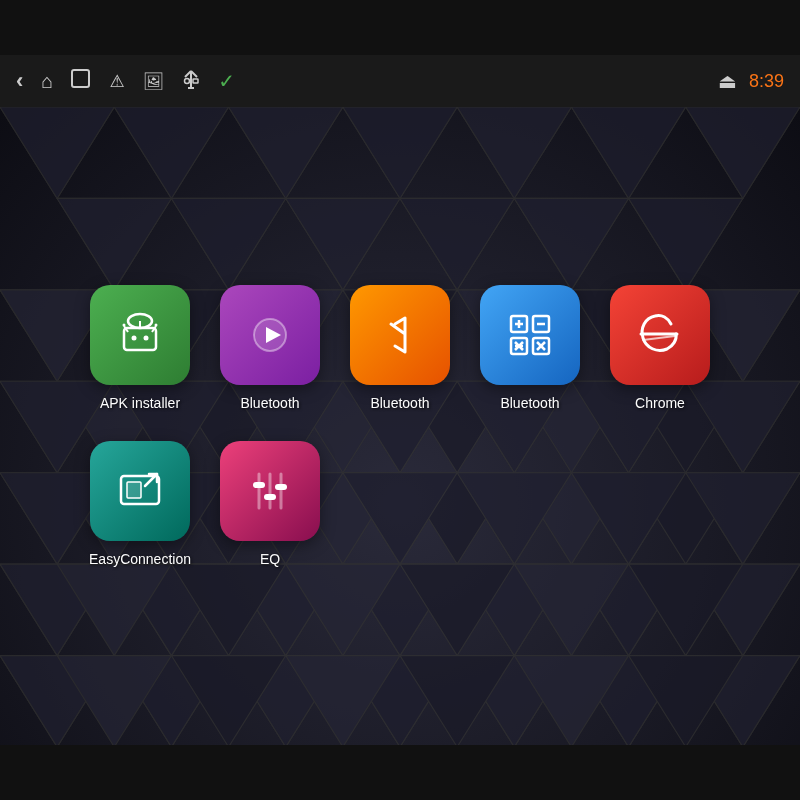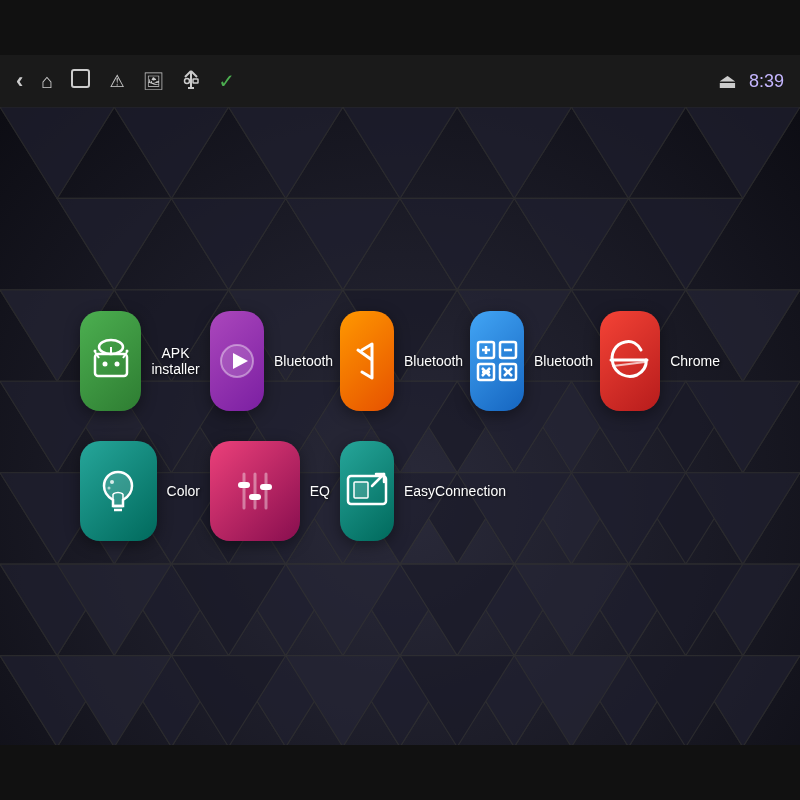--- a/index.html
+++ b/index.html
@@ -42,21 +42,21 @@
     .status-icon {
       color: #ccc;
       font-size: 18px;
       cursor: pointer;
     }
     .status-icon.check {
       color: #4caf50;
       font-size: 20px;
     }
     .status-time {
-      color: #c4b5fd;
+      color: #f97316;
       font-size: 18px;
       font-weight: 500;
     }
 
     
     .main-content {
       flex: 1;
       background: radial-gradient(ellipse at center, #2a2a3a 0%, #111118 100%);
       position: relative;
       overflow: hidden;
@@ -78,21 +78,21 @@
       grid-template-columns: repeat(5, 120px);
       grid-template-rows: repeat(2, auto);
       gap: 30px 10px;
       position: relative;
       z-index: 1;
       padding: 20px 0;
     }
 
     .app-item {
       display: flex;
-      flex-direction: row;
+      flex-direction: column;
       align-items: center;
       gap: 10px;
       cursor: pointer;
     }
 
     .app-icon {
       width: 100px;
       height: 100px;
       border-radius: 20px;
       display: flex;
@@ -405,66 +405,49 @@
         <svg viewBox="0 0 54 54" fill="none">
 
           <path d="M38 16 C35 10 29 6 22 8 C12 10 7 20 10 30 C13 40 24 45 34 41 C40 38 44 32 43 26" stroke="white" stroke-width="3" fill="none" stroke-linecap="round"></path>
           <path d="M8 26 L44 26" stroke="white" stroke-width="3" stroke-linecap="round"></path>
           <path d="M10 32 L42 28" stroke="white" stroke-width="2" stroke-linecap="round" opacity="0.7"></path>
         </svg>
       </div>
       <span class="app-label">Chrome</span>
     </div>
 
-    <div class="app-item">
-      <div class="app-icon icon-color">
-        <svg viewBox="0 0 54 54" fill="none">
-
-          <path d="M27 8 C19 8 13 14 13 22 C13 28 17 33 22 36 L22 42 L32 42 L32 36 C37 33 41 28 41 22 C41 14 35 8 27 8 Z" stroke="white" stroke-width="2.5" fill="rgba(255,255,255,0.15)"></path>
-          <line x1="22" y1="42" x2="32" y2="42" stroke="white" stroke-width="2.5"></line>
-          <line x1="23" y1="46" x2="31" y2="46" stroke="white" stroke-width="2.5"></line>
-
-          <path d="M22 30 L22 36 M32 30 L32 36" stroke="white" stroke-width="1.5"></path>
-          <path d="M22 30 Q27 27 32 30" stroke="white" stroke-width="1.5" fill="none"></path>
-
-          <circle cx="21" cy="18" r="2" fill="white" opacity="0.8"></circle>
-          <circle cx="18" cy="24" r="1.5" fill="white" opacity="0.6"></circle>
-        </svg>
-      </div>
-      <span class="app-label">Color</span>
-    </div>
-
+
+
+    <div class="app-item">
+      <div class="app-icon icon-easyconnection">
+        <svg viewBox="0 0 54 54" fill="none">
+
+          <rect x="8" y="12" width="38" height="28" rx="3" stroke="white" stroke-width="2.5" fill="none"></rect>
+
+          <line x1="32" y1="22" x2="44" y2="10" stroke="white" stroke-width="2.5" stroke-linecap="round"></line>
+          <polyline points="36,10 44,10 44,18" stroke="white" stroke-width="2.5" fill="none" stroke-linecap="round" stroke-linejoin="round"></polyline>
+
+          <rect x="14" y="18" width="14" height="16" rx="1" stroke="white" stroke-width="1.5" fill="rgba(255,255,255,0.15)"></rect>
+        </svg>
+      </div>
+      <span class="app-label">EasyConnection</span>
+    </div>
 
     <div class="app-item">
       <div class="app-icon icon-eq">
         <svg viewBox="0 0 54 54" fill="none">
 
           <line x1="16" y1="10" x2="16" y2="44" stroke="rgba(255,255,255,0.4)" stroke-width="3" stroke-linecap="round"></line>
           <line x1="27" y1="10" x2="27" y2="44" stroke="rgba(255,255,255,0.4)" stroke-width="3" stroke-linecap="round"></line>
           <line x1="38" y1="10" x2="38" y2="44" stroke="rgba(255,255,255,0.4)" stroke-width="3" stroke-linecap="round"></line>
 
           <rect x="10" y="18" width="12" height="6" rx="3" fill="white"></rect>
           <rect x="21" y="30" width="12" height="6" rx="3" fill="white"></rect>
           <rect x="32" y="20" width="12" height="6" rx="3" fill="white"></rect>
         </svg>
       </div>
       <span class="app-label">EQ</span>
     </div>
 
-    <div class="app-item">
-      <div class="app-icon icon-easyconnection">
-        <svg viewBox="0 0 54 54" fill="none">
-
-          <rect x="8" y="12" width="38" height="28" rx="3" stroke="white" stroke-width="2.5" fill="none"></rect>
-
-          <line x1="32" y1="22" x2="44" y2="10" stroke="white" stroke-width="2.5" stroke-linecap="round"></line>
-          <polyline points="36,10 44,10 44,18" stroke="white" stroke-width="2.5" fill="none" stroke-linecap="round" stroke-linejoin="round"></polyline>
-
-          <rect x="14" y="18" width="14" height="16" rx="1" stroke="white" stroke-width="1.5" fill="rgba(255,255,255,0.15)"></rect>
-        </svg>
-      </div>
-      <span class="app-label">EasyConnection</span>
-    </div>
-
   </div>
 </div>
 
 <div class="bottom-border"></div>
 
 </body></html>

